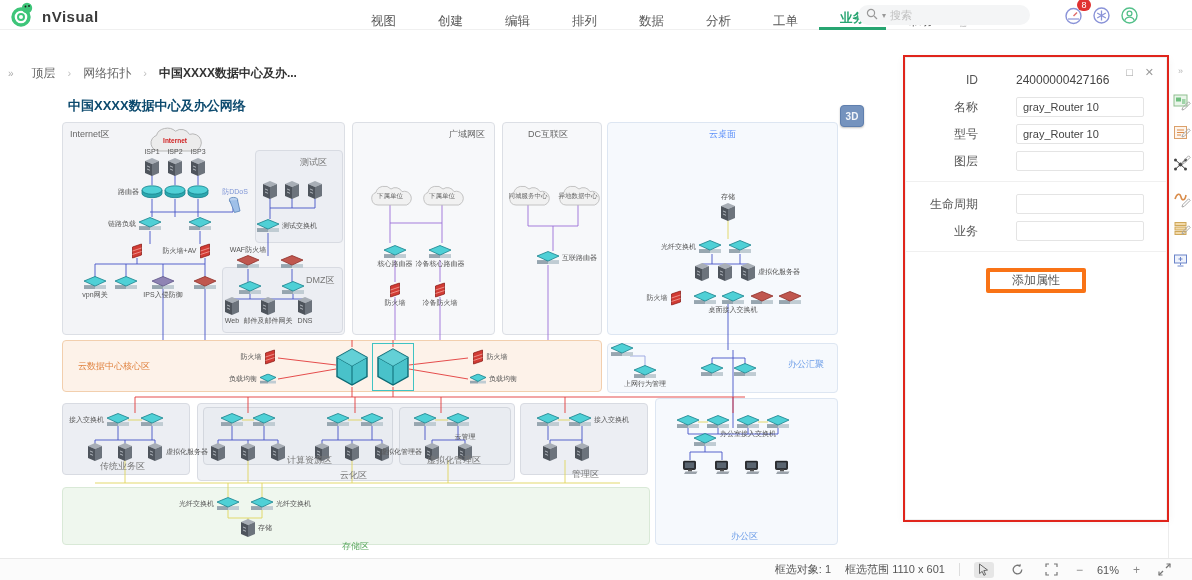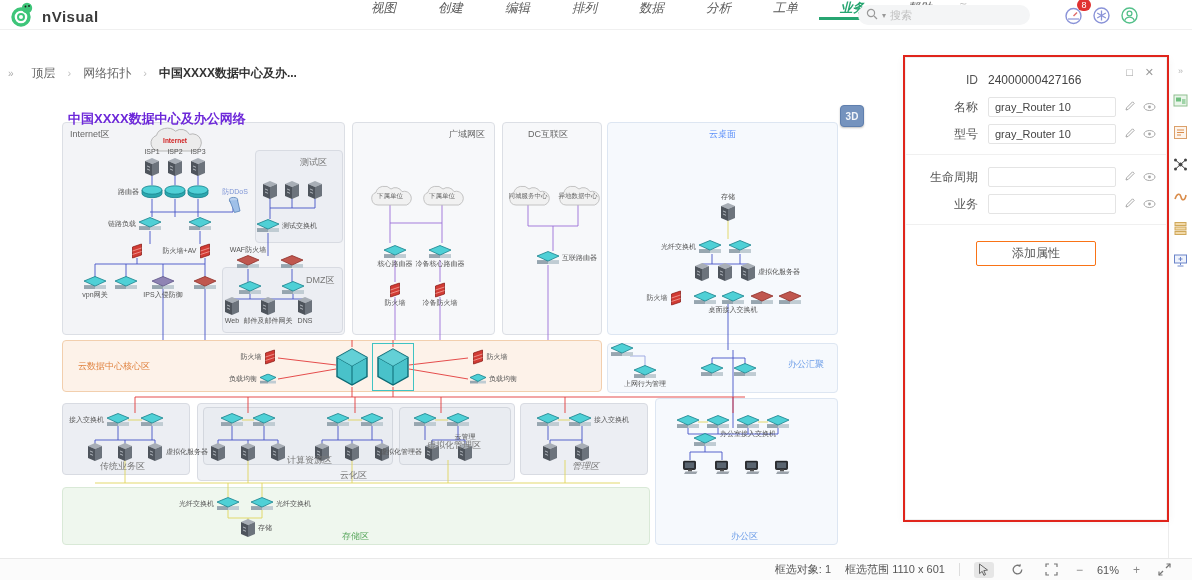--- a/index.html
+++ b/index.html
@@ -5,21 +5,21 @@
   * { margin:0; padding:0; box-sizing:border-box; }
   html,body { width:1192px; height:580px; overflow:hidden; background:#fff;
     font-family:"Liberation Sans","DejaVu Sans",sans-serif; }
   #app { position:relative; width:1192px; height:580px; background:#fff; }
 
   
   .header { position:absolute; left:0; top:0; width:1192px; height:30px; background:#fff;
     border-bottom:1px solid #f0f0f0; z-index:20; }
   .brand { position:absolute; left:10px; top:1px; display:flex; align-items:center; gap:6px; }
   .brand-name { font-size:15px; font-weight:bold; color:#3a3a3a; letter-spacing:.5px; }
-  .main-menu { position:absolute; left:350px; top:0; height:30px; display:flex; align-items:flex-start; gap:0;font-style:italic; }
+  .main-menu { position:absolute; left:350px; top:0; height:30px; display:flex; align-items:flex-end; gap:0; }
   .menu-item { font-size:12.5px; color:#595959; padding:0 21px; display:flex; align-items:center; cursor:pointer; }
   .menu-item.active { color:#27a571; font-weight:bold; border-bottom:3px solid #27a571; }
   .menu-more { font-size:10px; color:#c0c0c0; display:flex; align-items:center; padding:0 6px; }
   .search-box { position:absolute; right:162px; top:5px; width:172px; height:20px; background:#f4f5f6;
     border-radius:10px; display:flex; align-items:center; padding:0 8px; gap:4px; }
   .search-ph { font-size:11px; color:#bfbfbf; }
   .chev { color:#999; font-size:8px; }
   .hicon { position:absolute; top:4px; width:22px; height:22px; display:flex; align-items:center; justify-content:center; }
   .badge { position:absolute; top:-5px; right:-7px; background:#e03131; color:#fff; font-size:9px;
     line-height:12px; min-width:14px; text-align:center; border-radius:7px; padding:0 3px; }
@@ -33,21 +33,21 @@
   
   .crumbbar { position:absolute; left:0; top:58px; width:1192px; height:30px; background:#fff; display:flex;
     align-items:center; z-index:5; }
   .crumb-collapse { color:#aaa; font-size:10px; margin-left:8px; margin-right:18px; }
   .crumb { font-size:12px; color:#666; }
   .crumb.last { color:#333; font-weight:bold; }
   .crumb-sep { color:#c0c0c0; margin:0 12px; font-size:11px; }
 
   
   .canvas { position:absolute; left:0; top:88px; width:1192px; height:470px; background:#fff; overflow:hidden; }
-  .cv-title { position:absolute; left:68px; top:22px; font-size:13px; font-weight:bold; color:#6d28d9; z-index:3; }
+  .cv-title { position:absolute; left:68px; top:9px; font-size:13px; font-weight:bold; color:#0c4a6e; z-index:3; }
   .zone { position:absolute; border:1px solid #dcdfe5; border-radius:4px; }
   .zone-label { position:absolute; font-size:9px; color:#777; white-space:nowrap; z-index:3; }
   #edges { position:absolute; left:0; top:0; z-index:1; pointer-events:none; }
   .node { position:absolute; transform:translate(-50%,-50%); z-index:2; display:flex; align-items:center; justify-content:center; }
   .nlabel { position:absolute; font-size:7px; color:#555; white-space:nowrap; line-height:1.15; }
   .lp-l { right:100%; margin-right:2px; text-align:right; }
   .lp-r { left:100%; margin-left:2px; }
   .lp-t { bottom:100%; margin-bottom:1px; left:50%; transform:translateX(-50%); text-align:center; }
   .lp-b { top:100%; margin-top:1px; left:50%; transform:translateX(-50%); text-align:center; }
   .lp-c { position:absolute; inset:0; display:flex; align-items:center; justify-content:center; font-size:6.5px; color:#666; }
@@ -59,29 +59,29 @@
   
   .panel { position:absolute; left:905px; top:57px; width:262px; height:463px; background:#fff;
     border:1px solid #f0f0f0; box-shadow:0 2px 10px rgba(0,0,0,.07); z-index:10; }
   .ptabs { display:flex; align-items:center; height:34px; padding-left:14px; }
   .ptab { font-size:12px; color:#666; padding:0 4px 2px 4px; cursor:pointer; }
   .ptab.active { color:#3eb17c; border-bottom:2px solid #3eb17c; }
   .ptab-sep { width:1px; height:14px; background:#e5e5e5; margin:0 14px; }
   .pwin { position:absolute; right:12px; top:9px; display:flex; gap:12px; align-items:center; }
   .pwin .wbtn { color:#9a9a9a; font-size:11px; cursor:pointer; line-height:1; }
   .pbody { padding-top:12px; }
-  .prow { display:flex; align-items:center; height:20px; margin:0 10px 7px 10px; }
+  .prow { display:flex; align-items:center; height:20px; margin:0 10px 7px 10px;gap:28px; }
   .plabel { width:62px; text-align:right; font-size:12px; color:#555; margin-right:10px; flex:none; }
   .pid { font-size:12px; color:#444; }
   .pinput { width:128px; height:20px; border:1px solid #e4e4e4; border-radius:2px; font-size:11px;
     color:#444; padding:0 6px; font-family:"Liberation Sans",sans-serif; background:#fff; }
   .picons { display:flex; gap:7px; margin-left:8px; align-items:center; }
   .pdivider { height:1px; background:#f0f0f0; margin:10px 0 12px 0; }
   .addbtn-wrap { display:flex; justify-content:center; margin-top:16px; }
-  .addbtn { width:120px; height:25px; border:1px solid #f97316; border-radius:2px; background:#fff;
+  .addbtn { width:100px; height:25px; border:4px solid #f97316; border-radius:2px; background:#fff;
     font-size:12px; color:#555; cursor:pointer; font-family:"Liberation Sans",sans-serif; }
   .hl-red { position:absolute; left:903px; top:55px; width:266px; height:467px; border:2px solid #e0241b;
     z-index:12; pointer-events:none; }
 
   
   .sidebar { position:absolute; right:0; top:58px; width:24px; height:500px; border-left:1px solid #ececec;
     background:#fff; z-index:6; display:flex; flex-direction:column; align-items:center; }
   .sb-collapse { color:#b5b5b5; font-size:9px; margin-top:8px; }
   .sb-icon { margin-top:17px; width:15px; height:15px; display:flex; align-items:center; justify-content:center; cursor:pointer; }
 
@@ -191,25 +191,25 @@
         <span class="zone-label" style="left: 78px; top: 272px; color: rgb(224, 130, 63);">云数据中心核心区</span>
         <div class="zone" style="left: 607px; top: 255px; width: 231px; height: 50px; background: rgb(246, 249, 253); border-color: rgb(221, 230, 242);"></div>
         <span class="zone-label" style="left: 788px; top: 270px; color: rgb(111, 159, 232);">办公汇聚</span>
         <div class="zone" style="left: 62px; top: 315px; width: 128px; height: 72px; background: rgb(236, 238, 243); border-color: rgb(216, 219, 226);"></div>
         <span class="zone-label" style="left: 100px; top: 372px; color: rgb(119, 119, 119);">传统业务区</span>
         <div class="zone" style="left: 197px; top: 315px; width: 318px; height: 78px; background: rgb(239, 241, 245); border-color: rgb(216, 219, 226);"></div>
         <span class="zone-label" style="left: 340px; top: 381px; color: rgb(119, 119, 119);">云化区</span>
         <div class="zone" style="left: 203px; top: 319px; width: 190px; height: 58px; background: rgb(233, 236, 241); border-color: rgb(211, 215, 222);"></div>
         <span class="zone-label" style="left: 275px; top: 366px; color: rgb(119, 119, 119); margin-left: 12px;">计算资源区</span>
         <div class="zone" style="left: 399px; top: 319px; width: 112px; height: 58px; background: rgb(233, 236, 241); border-color: rgb(211, 215, 222);"></div>
-        <span class="zone-label" style="left: 427px; top: 351px; color: rgb(119, 119, 119); text-align: right;">虚拟化管理区</span>
+        <span class="zone-label" style="left: 427px; top: 366px; color: rgb(119, 119, 119); text-align: right;">虚拟化管理区</span>
         <div class="zone" style="left: 520px; top: 315px; width: 128px; height: 72px; background: rgb(236, 238, 243); border-color: rgb(216, 219, 226);"></div>
-        <span class="zone-label" style="left: 572px; top: 372px; color: rgb(119, 119, 119); font-style: italic;">管理区</span>
+        <span class="zone-label" style="left: 572px; top: 380px; color: rgb(119, 119, 119);">管理区</span>
         <div class="zone" style="left: 62px; top: 399px; width: 588px; height: 58px; background: rgb(239, 247, 238); border-color: rgb(217, 233, 215);"></div>
-        <span class="zone-label" style="left: 342px; top: 442px; color: rgb(90, 168, 94);">存储区</span>
+        <span class="zone-label" style="left: 342px; top: 452px; color: rgb(90, 168, 94);">存储区</span>
         <div class="zone" style="left: 655px; top: 310px; width: 183px; height: 147px; background: rgb(246, 249, 253); border-color: rgb(221, 230, 242);"></div>
         <span class="zone-label" style="left: 731px; top: 442px; color: rgb(111, 159, 232);">办公区</span>
       </div>
     <svg id="edges" width="1192" height="470">
         <polyline points="152,85 152,97" fill="none" stroke="#4653c6" stroke-width="1" opacity="0.9"></polyline>
         <polyline points="175,85 175,97" fill="none" stroke="#4653c6" stroke-width="1" opacity="0.9"></polyline>
         <polyline points="198,85 198,97" fill="none" stroke="#4653c6" stroke-width="1" opacity="0.9"></polyline>
         <polyline points="152,111 152,129" fill="none" stroke="#4653c6" stroke-width="1" opacity="0.9"></polyline>
         <polyline points="175,111 175,129" fill="none" stroke="#4653c6" stroke-width="1" opacity="0.9"></polyline>
         <polyline points="198,111 198,129" fill="none" stroke="#4653c6" stroke-width="1" opacity="0.9"></polyline>
@@ -1106,20 +1106,33 @@
           <span class="picons">
             <span><svg width="12" height="12" viewBox="0 0 12 12">
                 <path d="M2 10 L2.6 7.8 L8.6 1.8 L10.2 3.4 L4.2 9.4 Z" fill="none" stroke="#a8a8a8" stroke-width="1"></path>
               </svg></span>
             <span><svg width="13" height="10" viewBox="0 0 13 10">
                 <ellipse cx="6.5" cy="5" rx="5.5" ry="3.5" fill="none" stroke="#a8a8a8" stroke-width="1"></ellipse>
                 <circle cx="6.5" cy="5" r="1.4" fill="#a8a8a8"></circle>
               </svg></span>
           </span>
         </div>
+        <div class="prow">
+          <span class="plabel">图层</span>
+          <input class="pinput" type="text" style="">
+          <span class="picons">
+            <span><svg width="12" height="12" viewBox="0 0 12 12">
+                <path d="M2 10 L2.6 7.8 L8.6 1.8 L10.2 3.4 L4.2 9.4 Z" fill="none" stroke="#a8a8a8" stroke-width="1"></path>
+              </svg></span>
+            <span><svg width="13" height="10" viewBox="0 0 13 10">
+                <ellipse cx="6.5" cy="5" rx="5.5" ry="3.5" fill="none" stroke="#a8a8a8" stroke-width="1"></ellipse>
+                <circle cx="6.5" cy="5" r="1.4" fill="#a8a8a8"></circle>
+              </svg></span>
+          </span>
+        </div>
         <div class="pdivider"></div>
         <div class="prow">
           <span class="plabel">生命周期</span>
           <input class="pinput" type="text" style="">
           <span class="picons">
             <span><svg width="12" height="12" viewBox="0 0 12 12">
                 <path d="M2 10 L2.6 7.8 L8.6 1.8 L10.2 3.4 L4.2 9.4 Z" fill="none" stroke="#a8a8a8" stroke-width="1"></path>
               </svg></span>
             <span><svg width="13" height="10" viewBox="0 0 13 10">
                 <ellipse cx="6.5" cy="5" rx="5.5" ry="3.5" fill="none" stroke="#a8a8a8" stroke-width="1"></ellipse>

